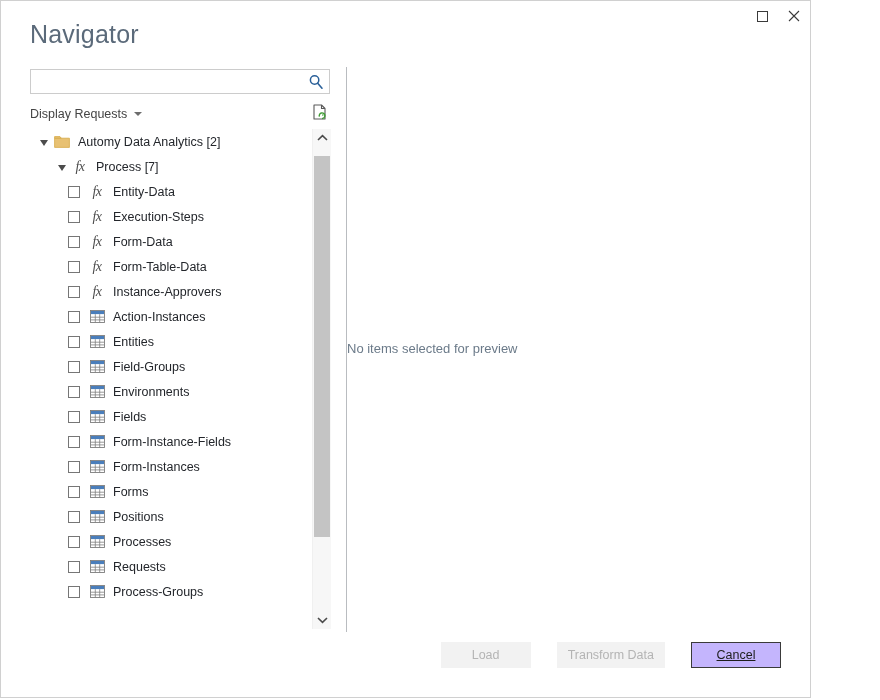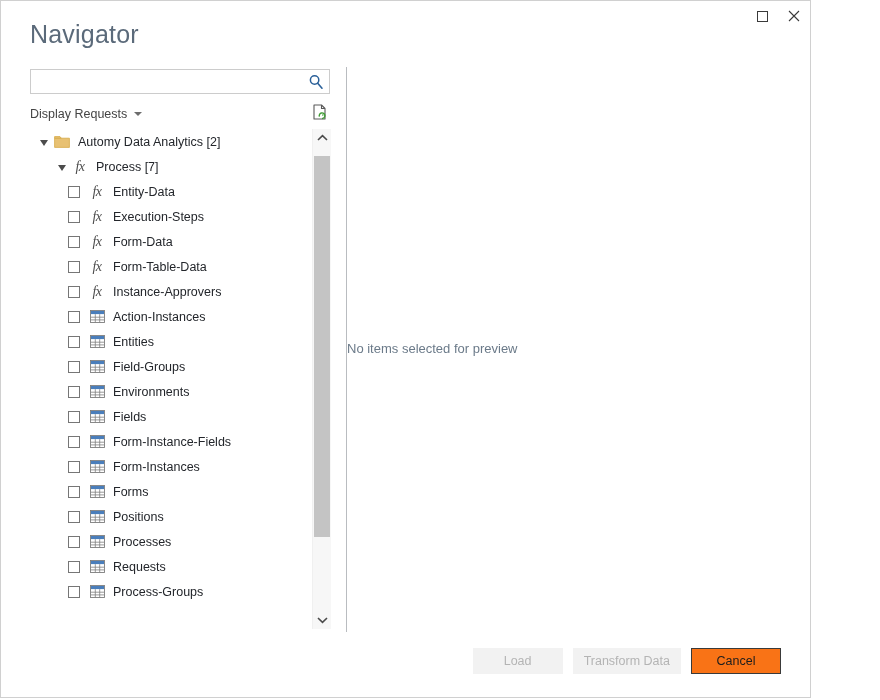--- a/index.html
+++ b/index.html
@@ -228,43 +228,44 @@
   }
 
   
   .footer {
     position: absolute;
     left: 1px; right: 1px; bottom: 1px;
     height: 65px;
   }
   .btn-row {
     position: absolute;
-    right: 28px; top: 17px;
+    right: 28px; top: 11px;
     display: flex;
-    gap: 10px;
+    gap: 26px;
   }
   .btn {
     height: 26px;
     min-width: 90px;
     padding: 0 10px;
     font-family: "Liberation Sans", sans-serif;
     font-size: 12.5px;
     box-sizing: border-box;
     display: flex; align-items: center; justify-content: center;
     border: 1px solid transparent;
   }
   .btn.disabled {
     background: #f2f2f2;
     color: #b4b4b4;
     border-color: #f2f2f2;
   }
   .btn.primary {
-    background: #f97316;
+    background: #c4b5fd;
     color: #1d1d1d;
     border: 1.3px solid #3a3a3a;
+    text-decoration: underline;
   }
 </style>
 </head>
 <body>
 
 <div class="window">
 
   <div class="titlebar">
     <div class="win-btns">
       <div class="win-btn">

